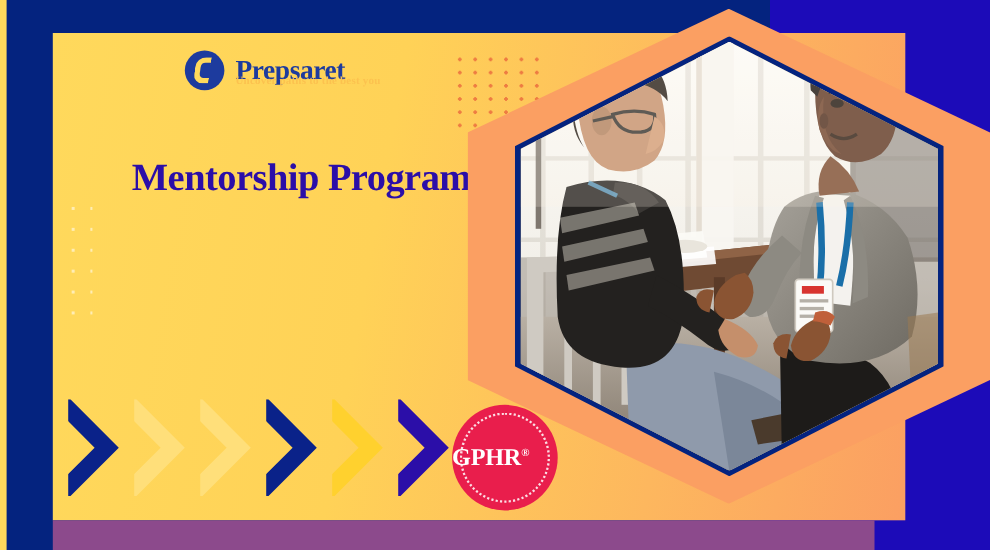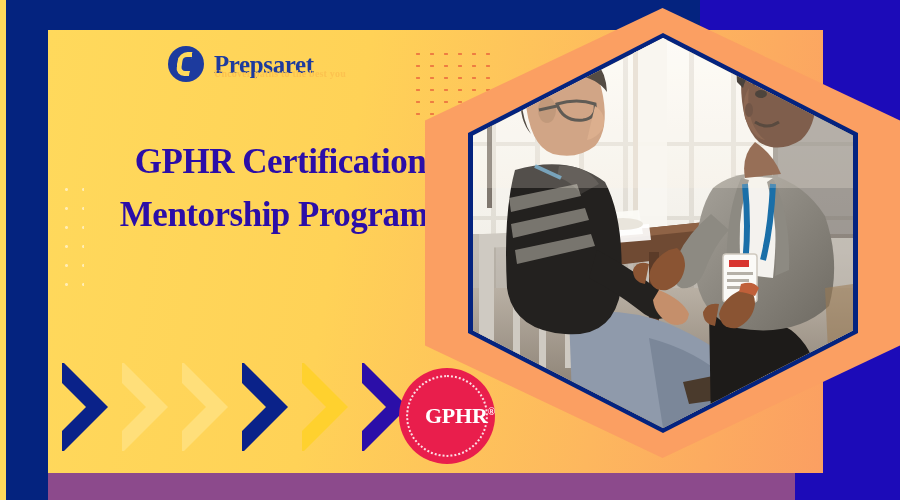--- a/index.html
+++ b/index.html
@@ -99,24 +99,24 @@
   .headline .ln{display:block;white-space:nowrap;}
 
   
   .chev{
     position:absolute;top:333px;width:60px;height:88px;
   }
   .chev svg{display:block;width:100%;height:100%;}
 
   
   .seal{
-    position:absolute;left:351px;top:338px;
+    position:absolute;left:363px;top:338px;
     width:96px;height:96px;border-radius:50%;
     background:#e91e4c;
-    display:flex;align-items:center;justify-content:flex-end;
+    display:flex;align-items:center;justify-content:flex-start;
   }
   .seal-ring{
     position:absolute;left:7px;top:7px;right:7px;bottom:7px;
     border-radius:50%;
     border:2px dotted rgba(255,255,255,.85);
   }
   .seal-txt{
     position:relative;color:#fff;font-size:22px;font-weight:bold;
     letter-spacing:-.2px;
   }
@@ -165,21 +165,20 @@
     <div class="dots-center"></div>
     <div class="plus"></div>
 
     <div class="logo">
       <div class="logo-mark"></div>
       <div class="logo-word">Prepsaret</div>
     </div>
     <div class="logo-tag">Uncover paths to the best you</div>
 
     <div class="headline">
-      <span class="ln">GPHR Certification</span>
       <span class="ln">Mentorship Programs</span>
     </div>
 
     <div class="chev" style="left:14px">
       <svg viewBox="0 0 60 88">
           <path d="M2 0 L46 44 L2 88 L-20 88 L24 44 L-20 0 Z" fill="#0a2289"></path>
         </svg>
     </div>
     <div class="chev" style="left:74px">
       <svg viewBox="0 0 60 88">

